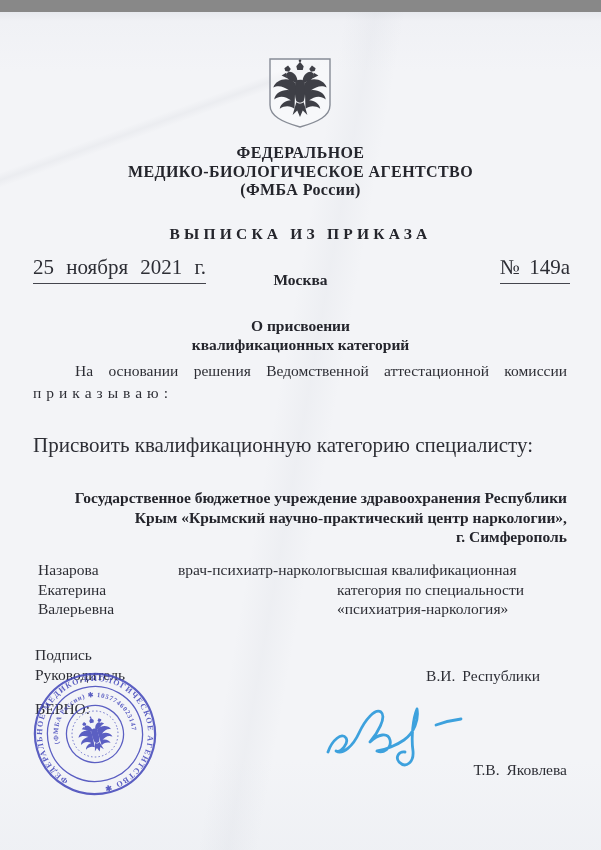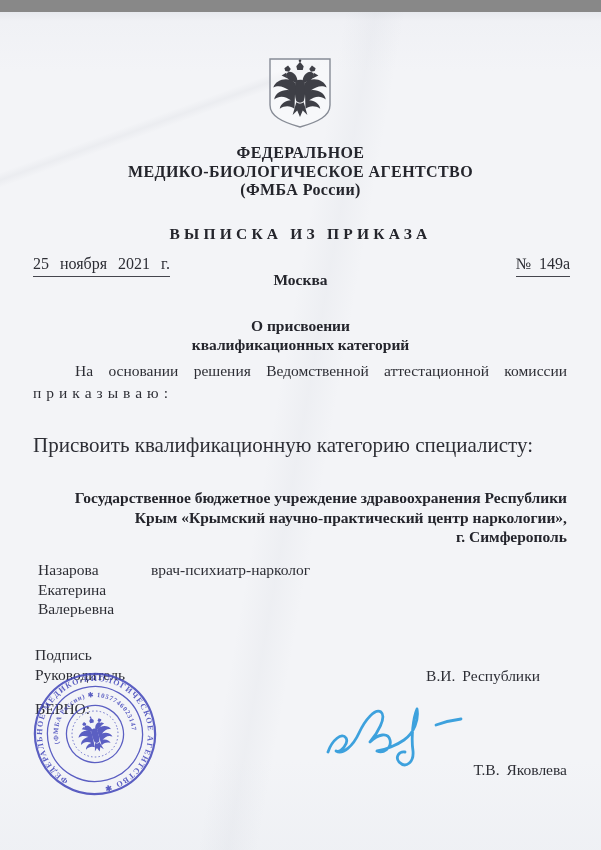--- a/index.html
+++ b/index.html
@@ -17,37 +17,37 @@
   .crease{position:absolute;pointer-events:none;}
   .crease.c1{left:0;top:40px;width:320px;height:140px;
     background:linear-gradient(160deg, rgba(0,0,0,0) 47%, rgba(90,100,120,0.05) 50%, rgba(0,0,0,0) 53%);}
   .abs{position:absolute;}
   .center{left:0;right:0;text-align:center;}
   .bold{font-weight:bold;color:#24252c;}
 
   .emblem{left:261px;top:43px;}
   .agency{top:132px;font-size:16px;line-height:18.5px;letter-spacing:0.4px;}
   .doc-title{top:213px;font-size:15.5px;letter-spacing:4.2px;}
-  .meta-row{top:243px;left:33px;right:31px;font-size:16px;}
+  .meta-row{top:243px;left:33px;right:31px;font-size:21px;}
   .uline{border-bottom:1.4px solid #44454d;padding-bottom:3px;}
   .date{float:left;word-spacing:7px;}
   .number{float:right;word-spacing:4px;}
   .city{top:259px;font-size:15.5px;}
   .subject{top:305px;font-size:15.5px;line-height:18.5px;}
 
   .para{top:348px;left:33px;width:534px;font-size:15.5px;line-height:21.5px;}
   .jline{text-align:justify;text-align-last:justify;text-indent:42px;}
   .decree{letter-spacing:5px;}
   .instruction{top:421px;left:33px;font-size:21px;}
 
   .institution{top:476px;left:33px;width:534px;text-align:right;font-size:15.5px;line-height:19.5px;}
 
   .spec-row{top:548px;font-size:15.5px;line-height:19.5px;}
   .col-name{left:38px;width:120px;}
-  .col-pos{left:151px;width:170px;}
+  .col-pos{left:178px;width:170px;}
   .col-cat{left:337px;width:232px;}
 
   .sig-label{top:633px;left:35px;font-size:15.5px;line-height:19.5px;}
   .head-name{top:655px;right:61px;font-size:15.5px;word-spacing:3px;}
   .verno{top:688px;left:35px;font-size:15.5px;}
   .chair{top:727px;left:35px;font-size:15.5px;line-height:19.5px;}
   .chair-name{top:749px;right:34px;font-size:15.5px;word-spacing:3px;}
 
   .stamp-wrap{left:30px;top:657px;width:130px;height:130px;transform:rotate(-15deg);opacity:0.87;}
   .stamp-text{font-family:"Liberation Serif","DejaVu Serif",serif;font-weight:bold;}
@@ -115,20 +115,25 @@
     <div>Крым «Крымский научно-практический центр наркологии»,</div>
     <div>г. Симферополь</div>
   </div>
 
   <div class="abs spec-row col-name">
     <div>Назарова</div>
     <div>Екатерина</div>
     <div>Валерьевна</div>
   </div>
   <div class="abs spec-row col-pos">врач-психиатр-нарколог</div>
+  <div class="abs spec-row col-cat">
+    <div>высшая квалификационная</div>
+    <div>категория по специальности</div>
+    <div>«психиатрия-наркология»</div>
+  </div>
 
   <div class="abs sig-label">
     <div>Подпись</div>
     <div>Руководитель</div>
   </div>
   <div class="abs head-name">В.И. Республики</div>
 
   <div class="abs verno">ВЕРНО:</div>
 
   <div class="abs chair-name">Т.В. Яковлева</div>

